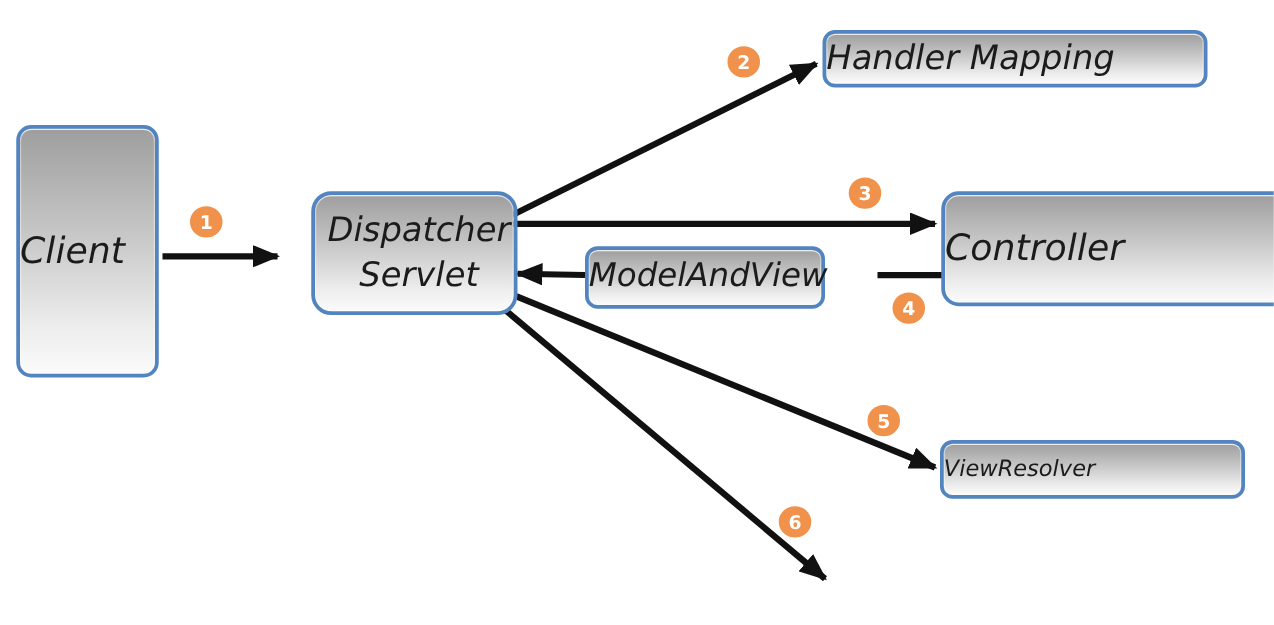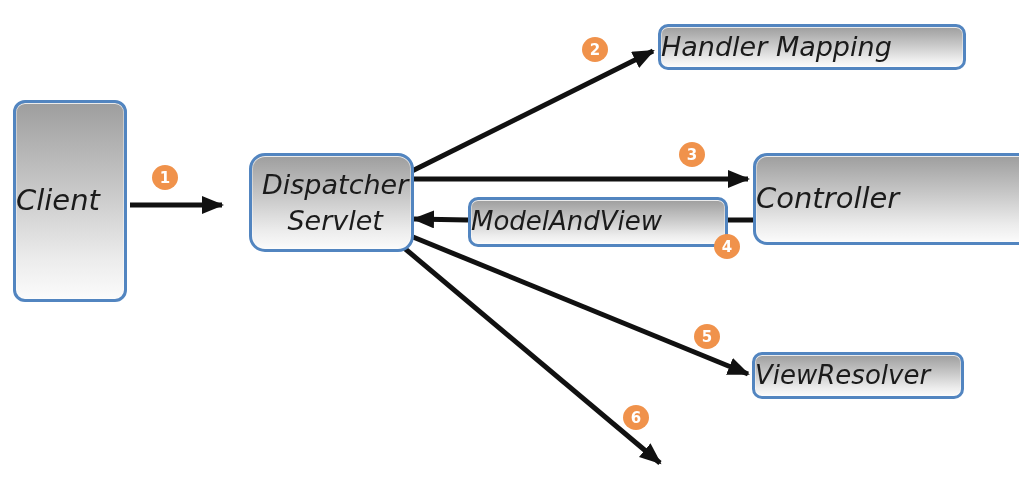--- a/index.html
+++ b/index.html
@@ -26,22 +26,22 @@
     border:3px solid var(--box-border);
     background:linear-gradient(to bottom,#9e9e9e 0%,#c6c6c6 42%,#ececec 80%,#fbfbfb 100%);
     box-shadow:inset 0 1px 0 rgba(255,255,255,.65), inset 0 0 0 1px rgba(255,255,255,.4);
     display:flex;align-items:center;justify-content:flex-start;
     text-align:center;line-height:1.3;font-style:italic;
   }
   .node-client{left:13px;top:100px;width:114px;height:202px;border-radius:12px;font-size:29px;}
   .node-dispatcher{left:227px;top:153px;width:165px;height:99px;border-radius:16px;font-size:27px;padding:0 10px;margin-left:22px;}
   .node-handler-mapping{left:658px;top:24px;width:308px;height:46px;border-radius:10px;font-size:27px;}
   .node-controller{left:753px;top:153px;width:300px;height:92px;border-radius:14px;font-size:29px;}
-  .node-modelandview{left:468px;top:197px;width:260px;height:50px;border-radius:10px;font-size:26px;}
-  .node-viewresolver{left:752px;top:352px;width:212px;height:47px;border-radius:10px;font-size:26px;}
+  .node-modelandview{left:468px;top:197px;width:192px;height:50px;border-radius:10px;font-size:26px;}
+  .node-viewresolver{left:752px;top:352px;width:244px;height:47px;border-radius:10px;font-size:18px;}
   .node-view{left:665px;top:442px;width:257px;height:50px;border-radius:10px;font-size:27px;}
   .badge{
     position:absolute;width:26px;height:25px;border-radius:50%;
     background:var(--badge-fill);color:var(--badge-text);
     display:flex;align-items:center;justify-content:center;
     font-size:15px;font-weight:600;
   }
   .badge-1{left:152px;top:165px;}
   .badge-2{left:582px;top:37px;}
   .badge-3{left:679px;top:142px;}

